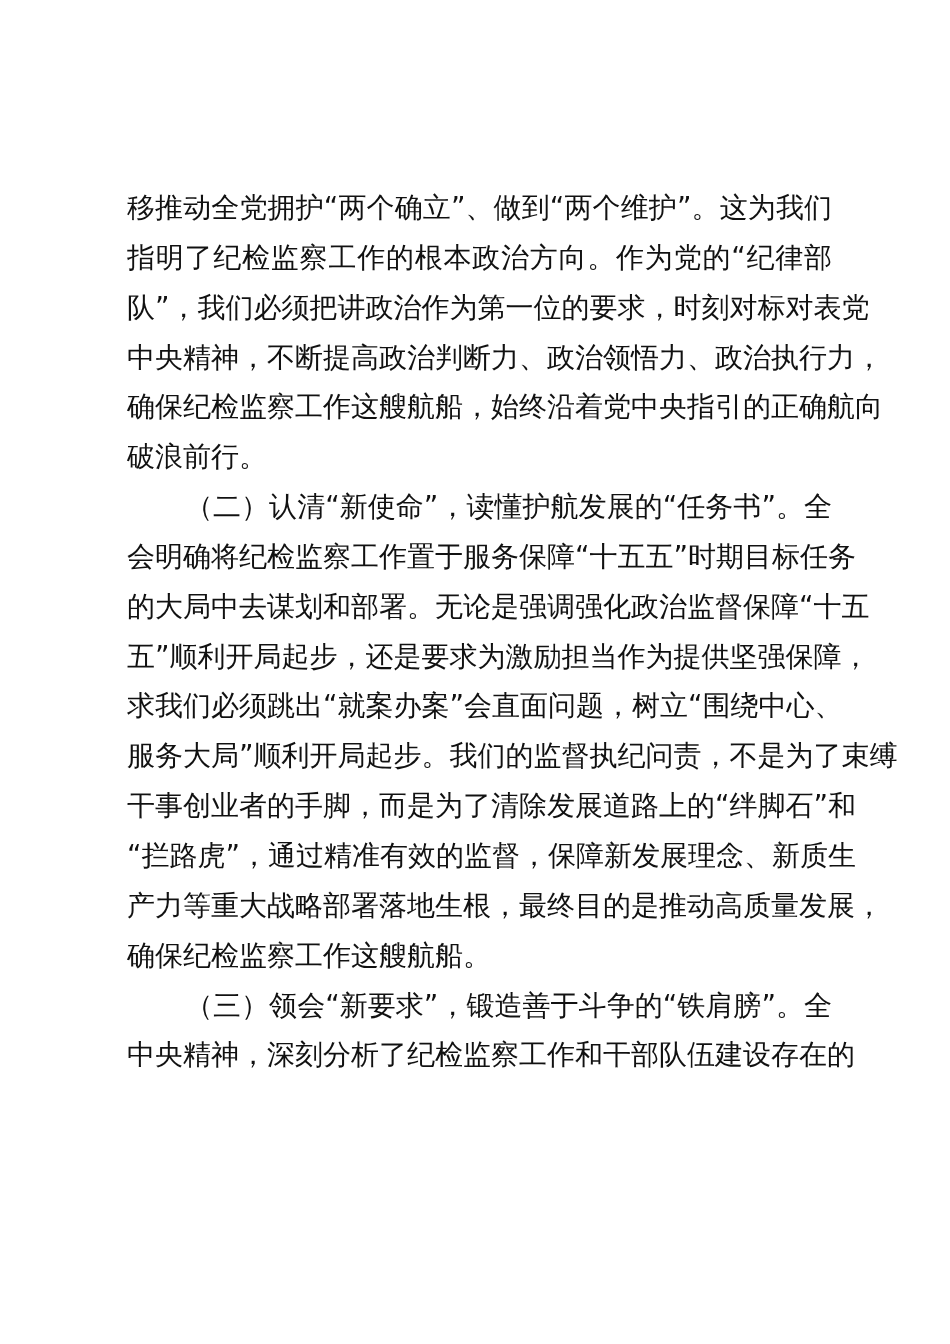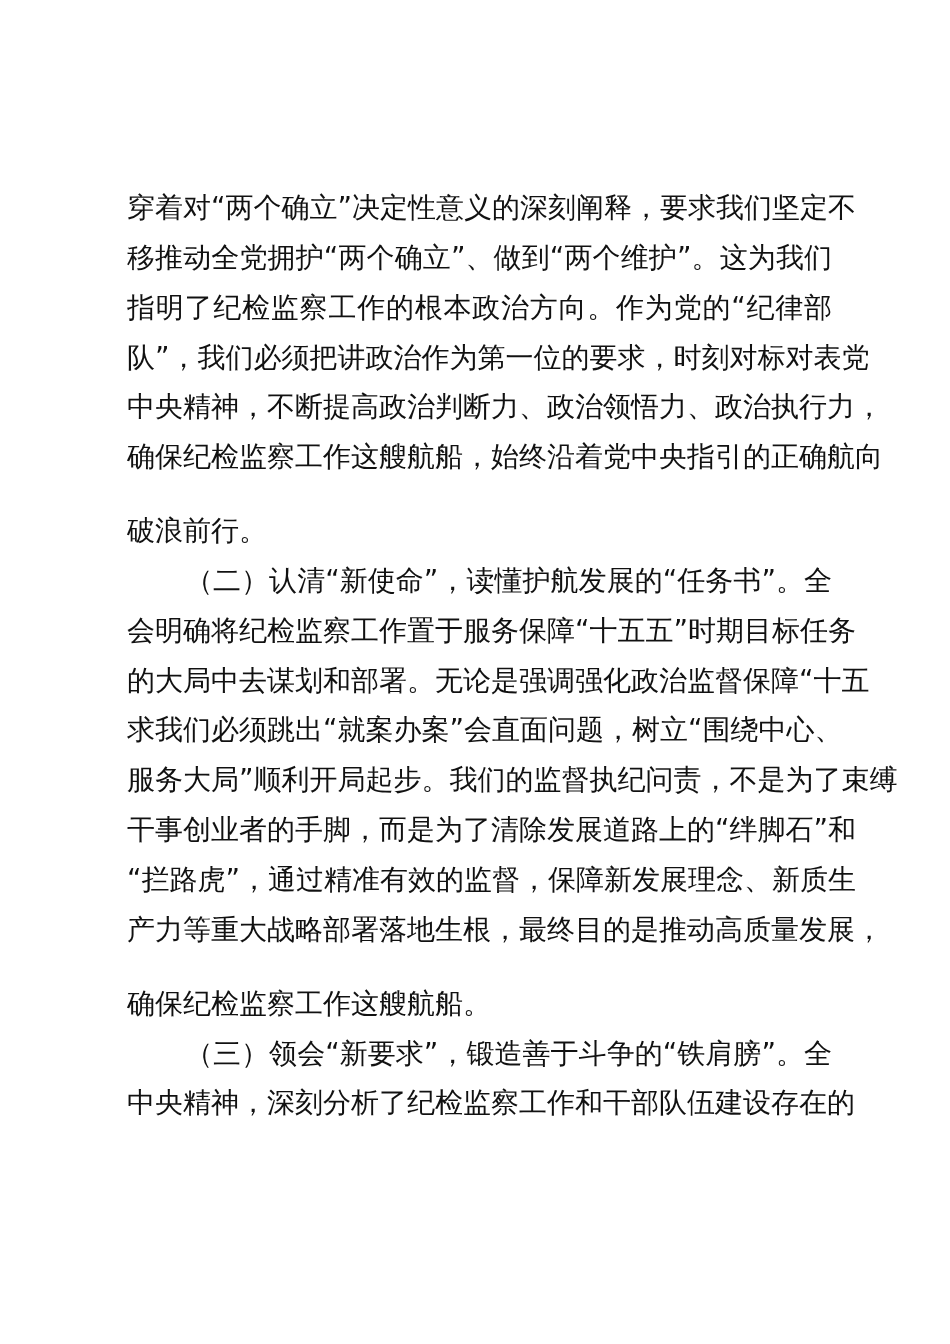--- a/index.html
+++ b/index.html
@@ -26,44 +26,43 @@
       height: 49.85px;
       line-height: 49.85px;
       font-size: 28px;
       white-space: nowrap;
       text-align: justify;
       text-align-last: justify;
       letter-spacing: 0;
     }
     .line.last {
       text-align-last: left;
-      margin-top: 24px;
     }
     .line.indent {
       padding-left: 58px;
     }
   </style>
 </head>
 <body>
 
 <div class="page">
   <div>
-    <span class="line">穿着对“两个确立”决定性意义的深刻阐释，要求我们坚定不</span>
     <span class="line">移推动全党拥护“两个确立”、做到“两个维护”。这为我们</span>
     <span class="line">指明了纪检监察工作的根本政治方向。作为党的“纪律部</span>
     <span class="line">队”，我们必须把讲政治作为第一位的要求，时刻对标对表党</span>
     <span class="line">中央精神，不断提高政治判断力、政治领悟力、政治执行力，</span>
     <span class="line">确保纪检监察工作这艘航船，始终沿着党中央指引的正确航向</span>
     <span class="line last">破浪前行。</span>
   </div>
 
   <div>
     <span class="line indent">（二）认清“新使命”，读懂护航发展的“任务书”。全</span>
     <span class="line">会明确将纪检监察工作置于服务保障“十五五”时期目标任务</span>
     <span class="line">的大局中去谋划和部署。无论是强调强化政治监督保障“十五</span>
+    <span class="line">五”顺利开局起步，还是要求为激励担当作为提供坚强保障，</span>
     <span class="line">求我们必须跳出“就案办案”会直面问题，树立“围绕中心、</span>
     <span class="line">服务大局”顺利开局起步。我们的监督执纪问责，不是为了束缚</span>
     <span class="line">干事创业者的手脚，而是为了清除发展道路上的“绊脚石”和</span>
     <span class="line">“拦路虎”，通过精准有效的监督，保障新发展理念、新质生</span>
     <span class="line">产力等重大战略部署落地生根，最终目的是推动高质量发展，</span>
     <span class="line last">确保纪检监察工作这艘航船。</span>
   </div>
 
   <div>
     <span class="line indent">（三）领会“新要求”，锻造善于斗争的“铁肩膀”。全</span>

